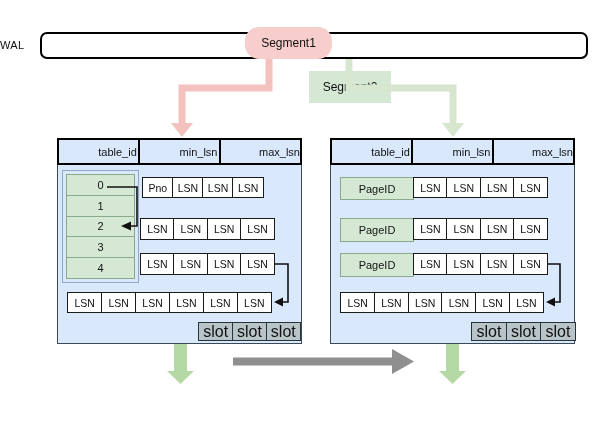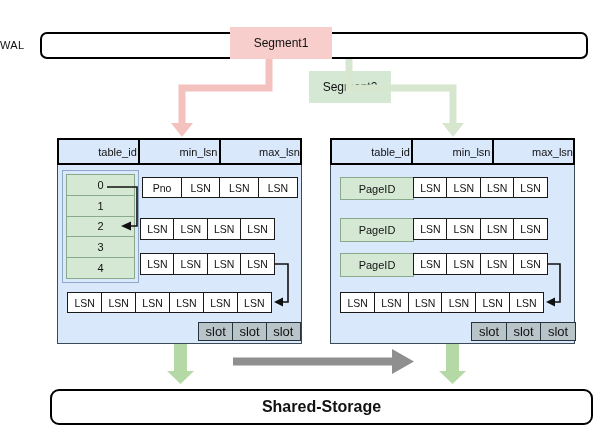--- a/index.html
+++ b/index.html
@@ -7,21 +7,21 @@
     position:relative;width:613px;height:433px;background:#fff;
     font-family:"Liberation Sans",sans-serif;color:#111;overflow:hidden;
   }
   .abs{position:absolute;}
   
   #wal-label{left:0;top:39px;font-size:11px;letter-spacing:.3px;}
   #wal-bar{left:40px;top:32px;width:544px;height:23px;background:#fff;
     border:2px solid #000;border-radius:7px;}
   .segment{top:27px;height:32px;display:flex;align-items:center;justify-content:center;
     font-size:12px;z-index:2;}
-  #segment1{left:230px;width:102px;background:var(--segment1);}
+  #segment1{left:245px;width:87px;background:var(--segment1);border-radius:14px;}
   #segment2{left:309px;width:82px;background:var(--segment2);margin-top:44px;}
   
   .thead{display:flex;height:23px;background:var(--table-fill);border:2px solid #000;z-index:2;}
   .thcell{flex:1;display:flex;align-items:center;justify-content:center;font-size:11px;
     border-left:2px solid #000;padding-left:38px;}
   .thcell:first-child{border-left:none;}
   .tbody{background:var(--table-fill);border:1px solid #3b4a55;border-top:none;z-index:1;}
   #left-thead,#right-thead{top:138px;width:241px;}
   #left-thead{left:57px;} #right-thead{left:330px;}
   #left-tbody,#right-tbody{top:163px;width:243px;height:180px;}
@@ -34,24 +34,24 @@
   .idcell:first-child{margin-top:0;}
   
   .cellrow{display:flex;z-index:2;}
   .wcell{flex:1;background:#fff;border:1.5px solid #1a1a1a;margin-left:-1.5px;
     display:flex;align-items:center;justify-content:center;font-size:10.5px;}
   .wcell:first-child{margin-left:0;}
   .greenbox{background:var(--green-cell);border:1px solid #8aa88a;z-index:2;
     display:flex;align-items:center;justify-content:center;font-size:11px;}
   .slotrow{display:flex;z-index:2;}
   .slotcell{flex:1;background:var(--slot-fill);border:1.5px solid #24333d;margin-left:-1.5px;
-    display:flex;align-items:center;justify-content:center;font-size:13px;}
+    display:flex;align-items:center;justify-content:center;font-size:16px;}
   .slotcell:first-child{margin-left:0;}
   
-  #l-row1{left:142px;top:177px;width:156px;height:21px;}
+  #l-row1{left:142px;top:177px;width:122px;height:21px;}
   #l-row2{left:140px;top:218px;width:135px;height:22px;}
   #l-row3{left:140px;top:253px;width:135px;height:22px;}
   #l-row4{left:67px;top:292px;width:205px;height:21px;}
   #l-slots{left:198px;top:322px;width:103px;height:19px;}
   #r-id1{left:340px;top:177px;width:72px;height:21px;}
   #r-row1{left:413px;top:177px;width:135px;height:21px;}
   #r-id2{left:340px;top:218px;width:72px;height:22px;}
   #r-row2{left:413px;top:218px;width:135px;height:22px;}
   #r-id3{left:340px;top:253px;width:72px;height:22px;}
   #r-row3{left:413px;top:253px;width:135px;height:22px;}
@@ -156,23 +156,20 @@
     <div class="wcell">LSN</div>
     <div class="wcell">LSN</div>
     <div class="wcell">LSN</div>
   </div>
   <div class="abs slotrow" id="r-slots">
     <div class="slotcell">slot</div>
     <div class="slotcell">slot</div>
     <div class="slotcell">slot</div>
   </div>
 
-  <div class="abs" id="storage-box">
-    <span>Shared-Storage</span>
-  </div>
 
   <svg class="abs" id="arrow-layer" viewBox="0 0 613 433">
 
     <g>
       <path d="M269,59 L269,88 L182,88 L182,124" fill="none" style="stroke:var(--arrow-pink)" stroke-width="7"></path>
       <polygon points="171,123 193,123 182,137" style="fill:var(--arrow-pink)"></polygon>
     </g>
 
     <g>
       <path d="M349,59 L349,88 L453,88 L453,124" fill="none" style="stroke:var(--arrow-green-light)" stroke-width="7"></path>

